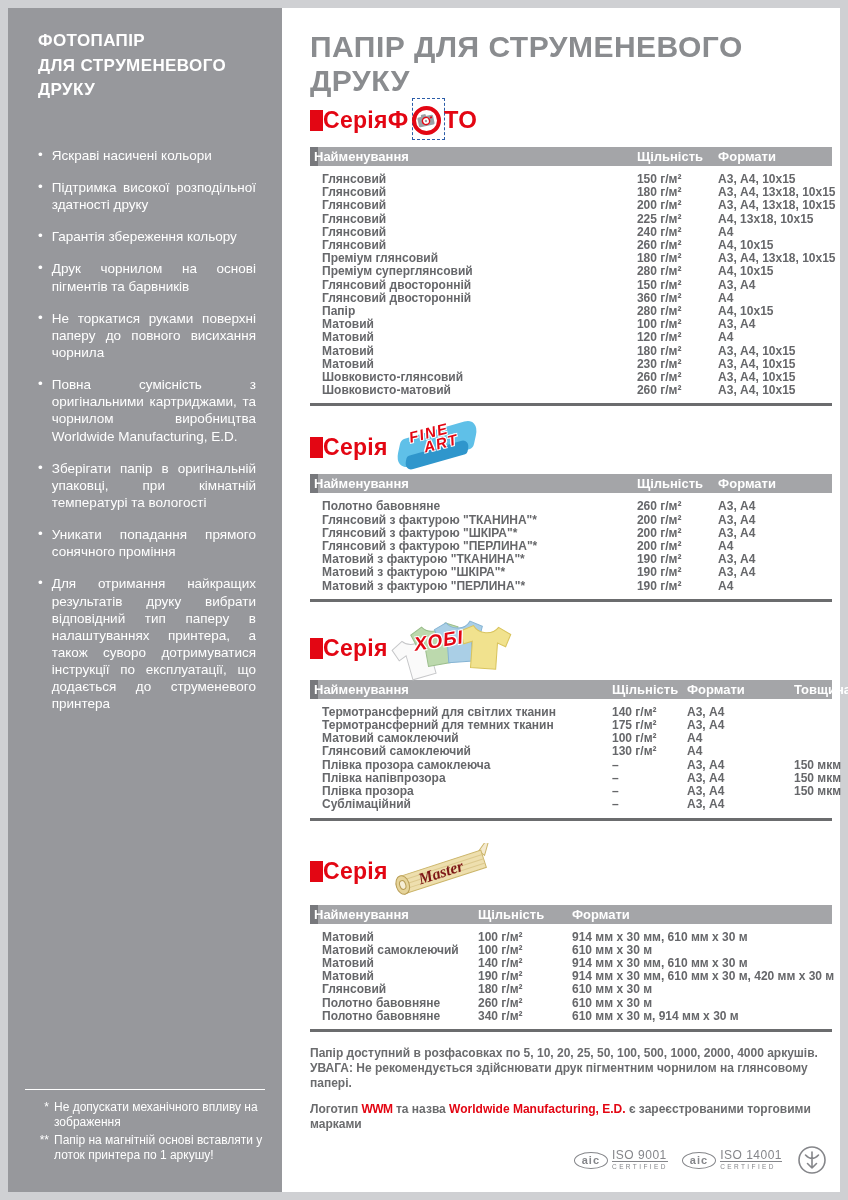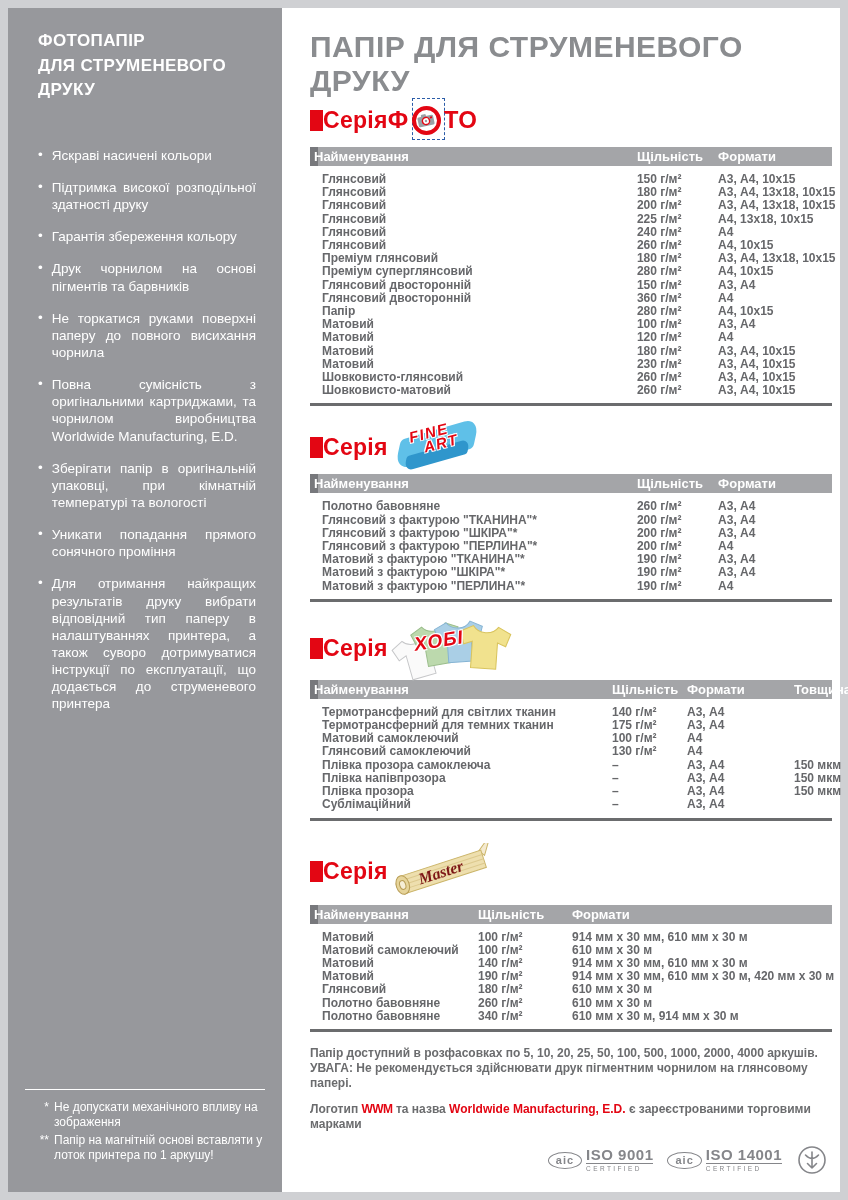--- a/index.html
+++ b/index.html
@@ -78,21 +78,21 @@
   .lnk{color:#2456a4;}
   .brand-red{color:#e30613;}
   .wwm-logo{color:#e30613;font-weight:900;letter-spacing:-.5px;}
 
   
   .badges{position:absolute;right:12px;bottom:16px;display:flex;align-items:center;gap:14px;color:#85868a;}
   .iso-badge{display:flex;align-items:center;gap:4px;}
   .aic-oval{border:1.5px solid #85868a;border-radius:50%;padding:2px 7px;font-size:11px;font-weight:700;
             letter-spacing:1px;line-height:1;}
   .iso-col{display:flex;flex-direction:column;}
-  .iso-title{font-size:15px;font-weight:700;line-height:1.05;border-bottom:1.5px solid #85868a;letter-spacing:.5px;}
+  .iso-title{font-size:12px;font-weight:400;line-height:1.05;border-bottom:1.5px solid #85868a;letter-spacing:.5px;}
   .iso-sub{font-size:6.5px;letter-spacing:2.4px;line-height:1.4;}
 </style>
 </head>
 <body>
 
 <div class="page">
 
   <aside class="sidebar">
     <div class="side-title">
       <div>ФОТОПАПІР</div>

